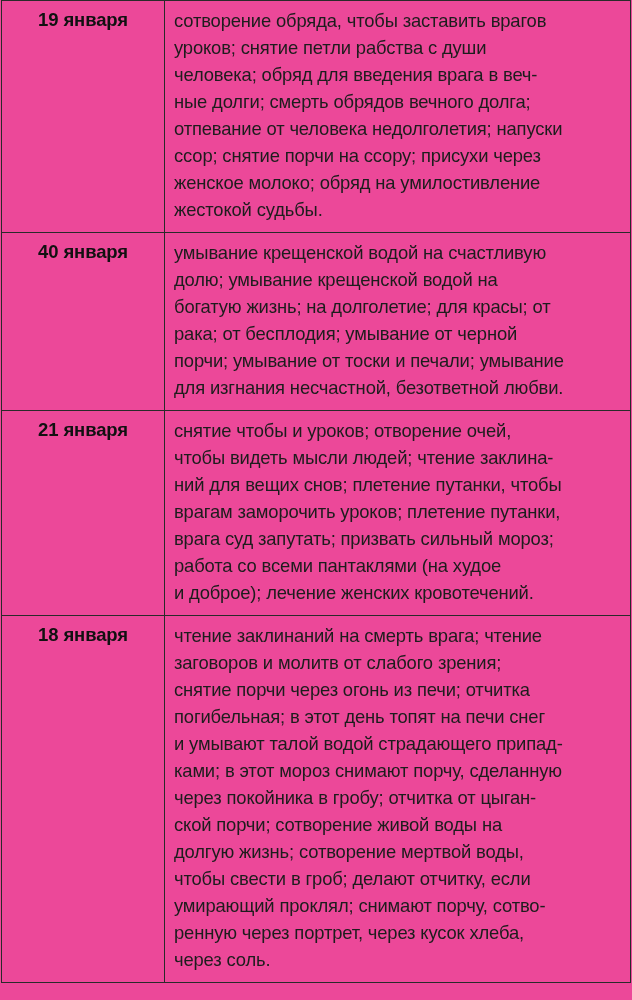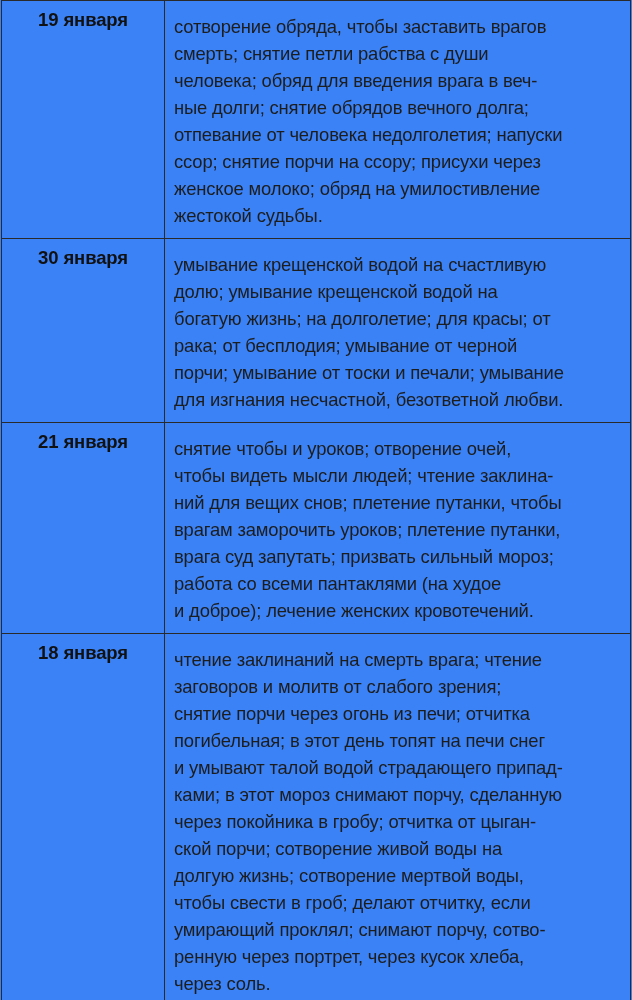--- a/index.html
+++ b/index.html
@@ -10,21 +10,21 @@
   }
   body {
     font-family: "Liberation Sans", "DejaVu Sans", sans-serif;
     color: #1a1a1a;
     -webkit-font-smoothing: antialiased;
   }
   .page {
     position: relative;
     width: 632px;
     height: 1000px;
-    background: #3b82f6;
+    background: #ec4899;
     overflow: hidden;
     box-sizing: border-box;
   }
   .ritual-table {
     width: 630px;
     margin: 0 1px;
     border-collapse: collapse;
     table-layout: fixed;
     border-top: 1.5px solid #2a2a2a;
     border-bottom: 1.5px solid #2a2a2a;
@@ -45,21 +45,21 @@
   .date-label {
     font-size: 18.5px;
     font-weight: bold;
     letter-spacing: -0.1px;
     line-height: 1.2;
     white-space: nowrap;
     color: #111111;
   }
   .desc-cell {
     vertical-align: top;
-    padding: 12px 8px 9px 9px;
+    padding: 6px 8px 9px 9px;
     box-sizing: border-box;
   }
   .desc-lines {
     font-size: 18.4px;
     line-height: 27px;
     color: #1d1d1d;
     letter-spacing: -0.15px;
   }
   .desc-lines .ln {
     display: block;
@@ -72,33 +72,33 @@
 <div class="page">
   <table class="ritual-table">
     <tbody>
       <tr>
         <td class="date-cell">
           <div class="date-label">19 января</div>
         </td>
         <td class="desc-cell">
           <div class="desc-lines">
             <span class="ln">сотворение обряда, чтобы заставить врагов</span>
-            <span class="ln">смерть; снятие петли рабства с души</span>
+            <span class="ln">уроков; снятие петли рабства с души</span>
             <span class="ln">человека; обряд для введения врага в веч-</span>
-            <span class="ln">ные долги; снятие обрядов вечного долга;</span>
+            <span class="ln">ные долги; смерть обрядов вечного долга;</span>
             <span class="ln">отпевание от человека недолголетия; напуски</span>
             <span class="ln">ссор; снятие порчи на ссору; присухи через</span>
             <span class="ln">женское молоко; обряд на умилостивление</span>
             <span class="ln">жестокой судьбы.</span>
           </div>
         </td>
       </tr>
       <tr>
         <td class="date-cell">
-          <div class="date-label">30 января</div>
+          <div class="date-label">40 января</div>
         </td>
         <td class="desc-cell">
           <div class="desc-lines">
             <span class="ln">умывание крещенской водой на счастливую</span>
             <span class="ln">долю; умывание крещенской водой на</span>
             <span class="ln">богатую жизнь; на долголетие; для красы; от</span>
             <span class="ln">рака; от бесплодия; умывание от черной</span>
             <span class="ln">порчи; умывание от тоски и печали; умывание</span>
             <span class="ln">для изгнания несчастной, безответной любви.</span>
           </div>

